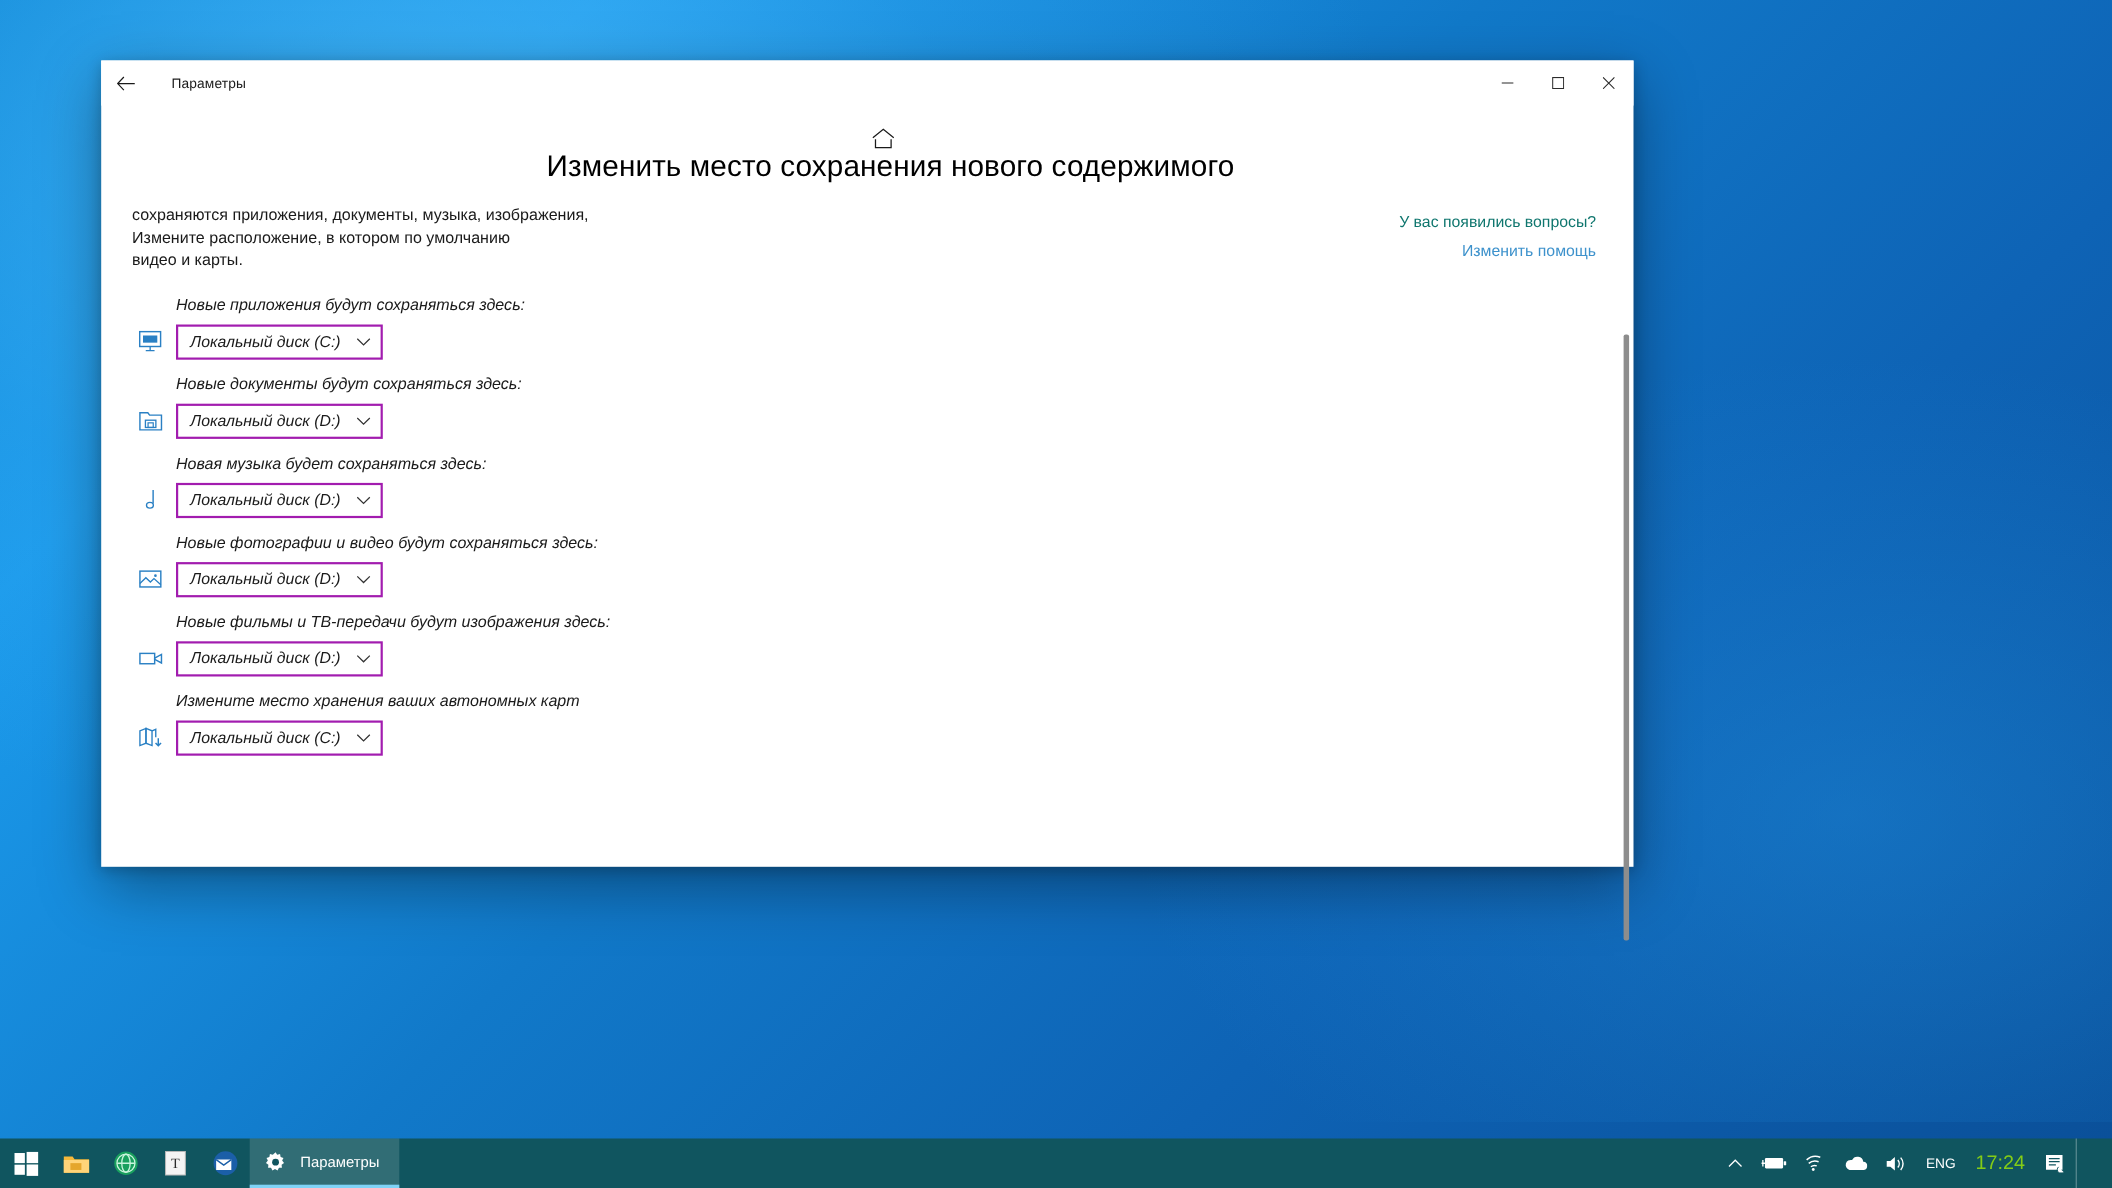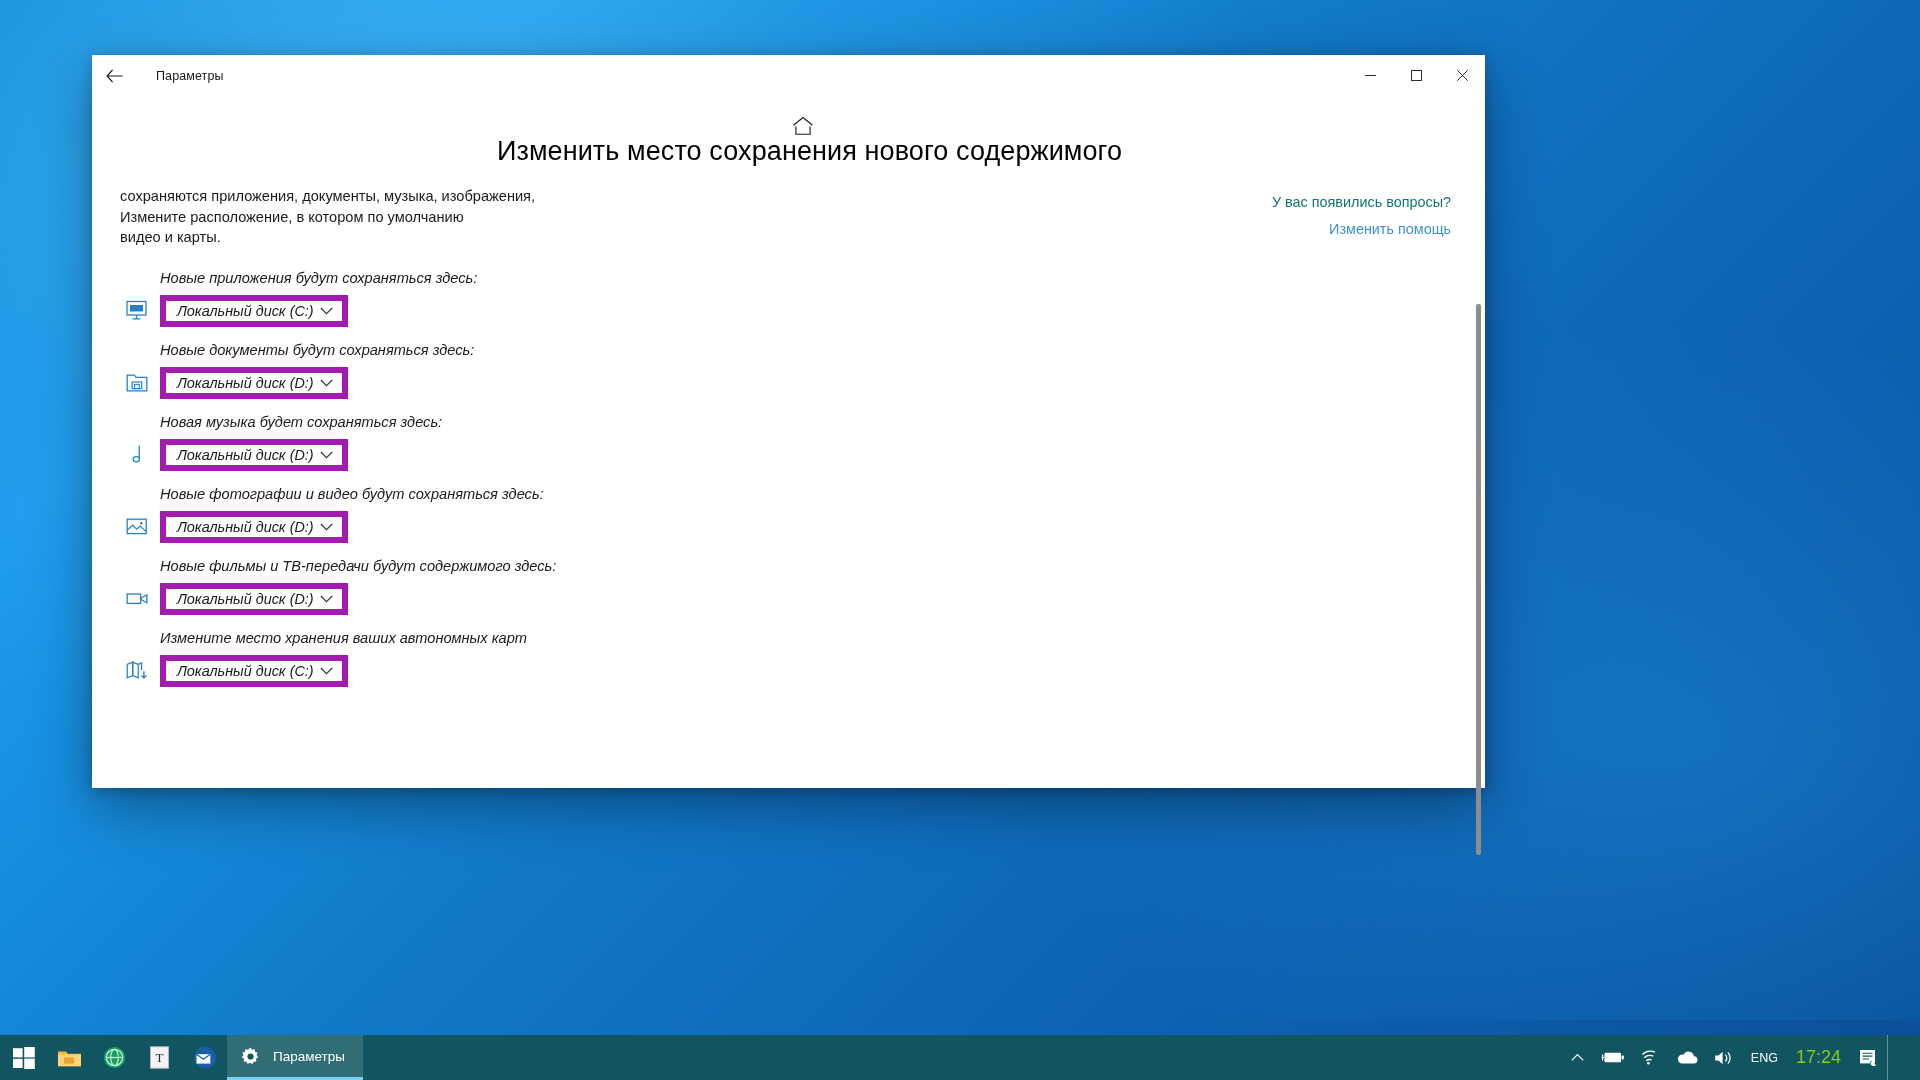--- a/index.html
+++ b/index.html
@@ -73,21 +73,21 @@
   .row-label {
     font-size:14.6px; color:#1a1a1a; margin-left:40px; margin-bottom:8px;
   }
   .row-control { display:flex; align-items:center; }
   .row-icon {
     width:40px; height:34px; display:flex; align-items:center; justify-content:flex-start;
     padding-left:6px; color:#2a80c4;
   }
   .row-icon svg { display:block; }
   .combo {
-    width:188px; height:32px; border:6px solid #a21caf; background:#ffffff;
+    width:188px; height:32px; border:2px solid #a21caf; background:#ffffff;
     display:flex; align-items:center; justify-content:space-between;
     padding:0 9px 0 11px; cursor:pointer;
   }
   .combo-text { font-size:14.4px; color:#1a1a1a; }
   .combo-chev { color:#333; display:flex; align-items:center; }
 
   
   .side-title { font-size:14.4px; color:#0f766e; text-align:right; }
   .side-link {
     font-size:14.4px; color:#3e92cc; text-align:right; margin-top:11px; cursor:pointer;
@@ -263,21 +263,21 @@
               <span class="combo-chev">
                 <svg width="13" height="8" viewBox="0 0 13 8">
                     <path d="M0.8 1l5.7 5.6L12.2 1" stroke="currentColor" stroke-width="1.15" fill="none"></path>
                   </svg>
               </span>
             </div>
           </div>
         </div>
 
         <div class="setting-row">
-          <div class="row-label">Новые фильмы и ТВ-передачи будут содержимого здесь:</div>
+          <div class="row-label">Новые фильмы и ТВ-передачи будут изображения здесь:</div>
           <div class="row-control">
             <div class="row-icon">
               <svg width="23" height="21" viewBox="0 0 23 21" fill="none">
                 <rect x="1.2" y="6" width="13.4" height="9.4" stroke="currentColor" stroke-width="1.3" fill="none"></rect>
                 <path d="M14.6 10.2l6.2-3.3v7.8l-6.2-3.3z" stroke="currentColor" stroke-width="1.3" fill="none"></path>
               </svg>
             </div>
             <div class="combo">
               <span class="combo-text">Локальный диск (D:)</span>
               <span class="combo-chev">

